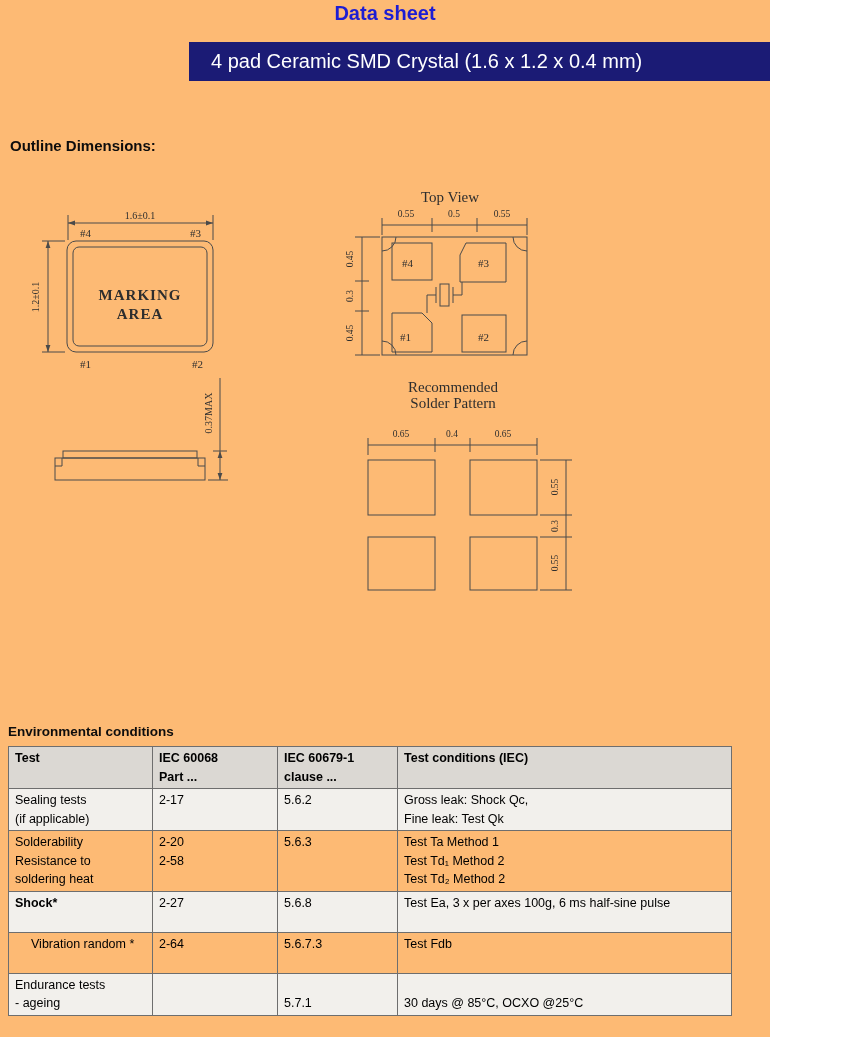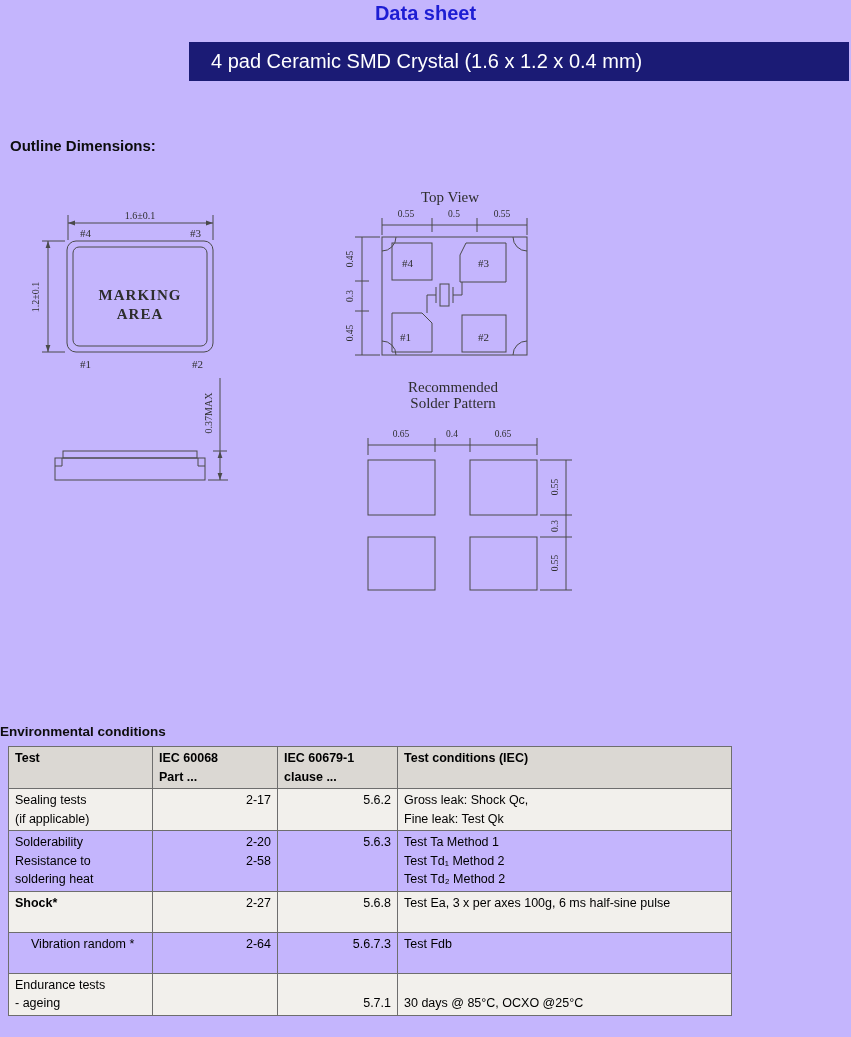--- a/index.html
+++ b/index.html
@@ -1,50 +1,50 @@
 <!DOCTYPE html>
 <html><head>
 <meta charset="utf-8">
 <style>
   * { margin:0; padding:0; box-sizing:border-box; }
   html,body { background:#ffffff; }
   .page {
-    position:relative; width:851px; height:1037px; background:#c4b5fd;
+    position:relative; width:770px; height:1037px; background:#fdba74;
     overflow:hidden; font-family:"Liberation Sans", sans-serif; color:#000;
   }
   .doc-title {
     position:absolute; top:2px; left:0; width:100%; text-align:center;
     font-size:20px; font-weight:bold; color:#1d1dd3;
   }
   .hdr-box {
     position:absolute; top:42px; height:39px; background:#1b1b75; color:#ffffff;
     display:flex; align-items:center;
   }
   .hdr-part { left:5px; width:178px; padding-left:16px; font-size:27px; }
   .hdr-desc { left:189px; width:660px; padding-left:22px; font-size:20px; }
   .outline-heading {
     position:absolute; top:137px; left:10px; font-size:15px; font-weight:bold; color:#0d0d0d;
   }
   .svg-a { position:absolute; left:30px; top:195px; }
   .svg-b { position:absolute; left:340px; top:185px; }
   .env-heading {
-    position:absolute; top:724px; left:0; font-size:13.5px; font-weight:bold; color:#0d0d0d;
+    position:absolute; top:724px; left:8px; font-size:13.5px; font-weight:bold; color:#0d0d0d;
   }
   .env-table {
     position:absolute; top:746px; left:8px; width:723px;
     border-collapse:collapse; table-layout:fixed;
     font-size:12.5px; line-height:18.5px;
   }
   .env-table th, .env-table td {
     border:1px solid #6e6e6e; vertical-align:top; padding:2px 6px;
     font-weight:normal; text-align:left; overflow:hidden;
   }
   .env-table th { background:#dbd8d3; font-weight:bold; }
   tr.shaded td { background:#f2f0ec; }
-  td.c-center, th.c-center-none { text-align:right; }
+  td.c-center, th.c-center-none { text-align:left; }
   .cell-line { white-space:nowrap; }
   svg text { font-family:"Liberation Serif", serif; fill:#2e2e2e; }
   svg .dim { font-size:10px; }
   svg .dimS { font-size:9.5px; }
   svg .padlbl { font-size:11px; }
   svg .cap { font-size:15px; }
   svg .mark { font-size:15px; font-weight:bold; letter-spacing:1px; }
   svg line, svg rect, svg path, svg polyline { stroke:#4a4a4a; fill:none; stroke-width:1; }
   svg polygon.arr { fill:#4a4a4a; stroke:none; }
 </style>

